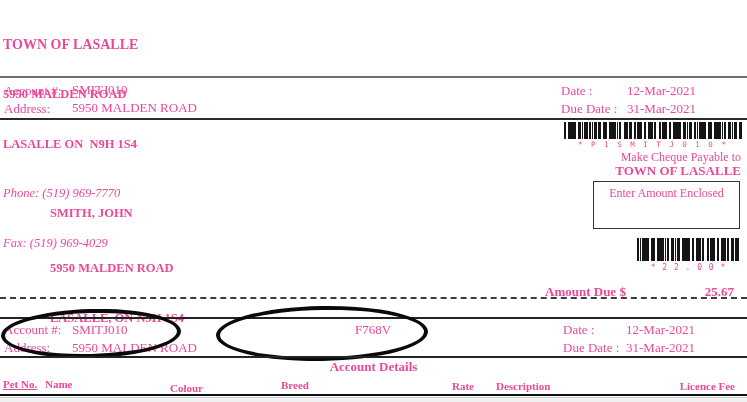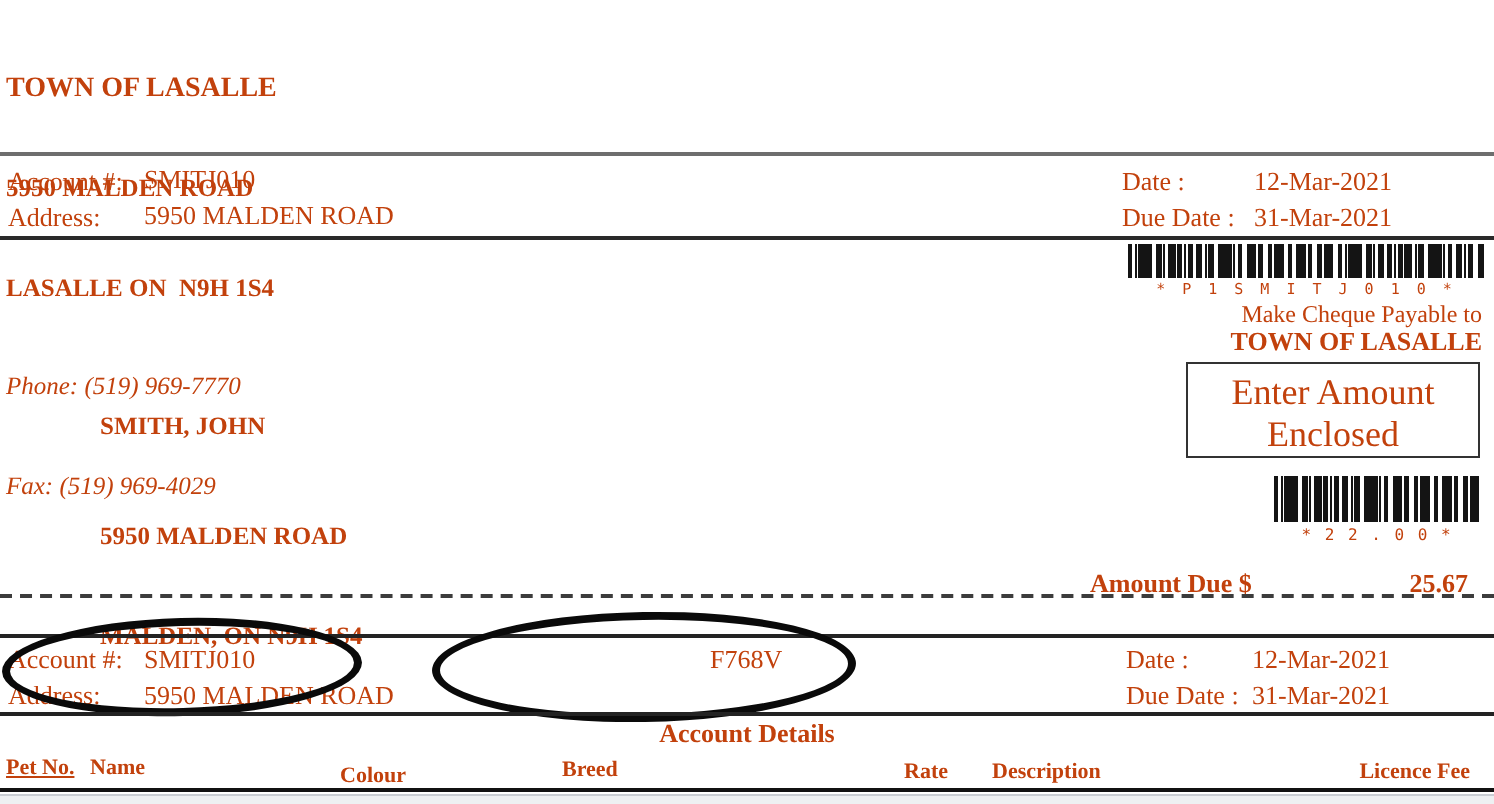--- a/index.html
+++ b/index.html
@@ -1,17 +1,17 @@
 <!DOCTYPE html>
 <html><head>
 <meta charset="utf-8">
 <style>
   html,body{margin:0;padding:0;background:#fff;}
   .page{position:relative;width:747px;height:402px;background:#ffffff;overflow:hidden;
-        font-family:"Liberation Serif", serif;color:#c2410c;}
+        font-family:"Liberation Serif", serif;color:#ec4899;}
   .abs{position:absolute;white-space:pre;}
   .b{font-weight:bold;}
 
   
   .sender{left:3px;top:1px;}
   .sender-name{font-size:14px;font-weight:bold;line-height:15px;}
   .sender-line{font-size:12.5px;font-weight:bold;line-height:13.5px;}
   .sender-contact{font-size:12.5px;font-style:italic;line-height:13.5px;}
 
   .title{left:0;right:0;top:53px;text-align:center;font-size:15.5px;font-weight:bold;}
@@ -46,21 +46,21 @@
   .bc1-label{left:564px;top:140px;width:178px;text-align:center;
       font-family:"DejaVu Sans Mono",monospace;font-size:7.5px;letter-spacing:2px;white-space:pre;}
   .bc2{left:637px;top:238px;width:103px;height:23px;}
   .bc2-label{left:637px;top:263px;width:103px;text-align:center;
       font-family:"DejaVu Sans Mono",monospace;font-size:8px;letter-spacing:1px;white-space:pre;}
 
   .cheque1{left:447px;top:150px;width:294px;text-align:right;font-size:12px;}
   .cheque2{left:447px;top:163px;width:294px;text-align:right;font-size:13px;}
 
   .amount-box{position:absolute;left:593px;top:181px;width:147px;height:48px;
-      border:1.5px solid #333;text-align:center;padding-top:4px;font-size:18px;box-sizing:border-box;}
+      border:1.5px solid #333;text-align:center;padding-top:4px;font-size:12px;box-sizing:border-box;}
 
   .recipient{left:50px;top:170px;}
   .recipient div{font-size:12.5px;font-weight:bold;line-height:14px;white-space:pre;}
   .recipient div:first-child{margin-bottom:5px;}
 
   .amount-due-label{left:545px;top:284px;font-size:13px;font-weight:bold;}
   .amount-due-value{left:680px;top:284px;width:54px;text-align:right;font-size:13px;font-weight:bold;}
 
   .detach-note{left:2px;top:302px;font-size:12px;}
 
@@ -125,21 +125,21 @@
   <div class="abs cheque1">Make Cheque Payable to</div>
   <div class="abs cheque2 b">TOWN OF LASALLE</div>
 
   <div class="amount-box">
     <span>Enter Amount Enclosed</span>
   </div>
 
   <div class="abs recipient">
     <div>SMITH, JOHN</div>
     <div>5950 MALDEN ROAD</div>
-    <div>MALDEN, ON N9H 1S4</div>
+    <div>LASALLE, ON N9H 1S4</div>
   </div>
 
   <div class="barcode bc2"></div>
   <div class="abs bc2-label">* 2 2 . 0 0 *</div>
 
   <span class="abs amount-due-label">Amount Due $</span>
   <span class="abs amount-due-value">25.67</span>
 
   <div class="rule rule-dash"></div>
 

